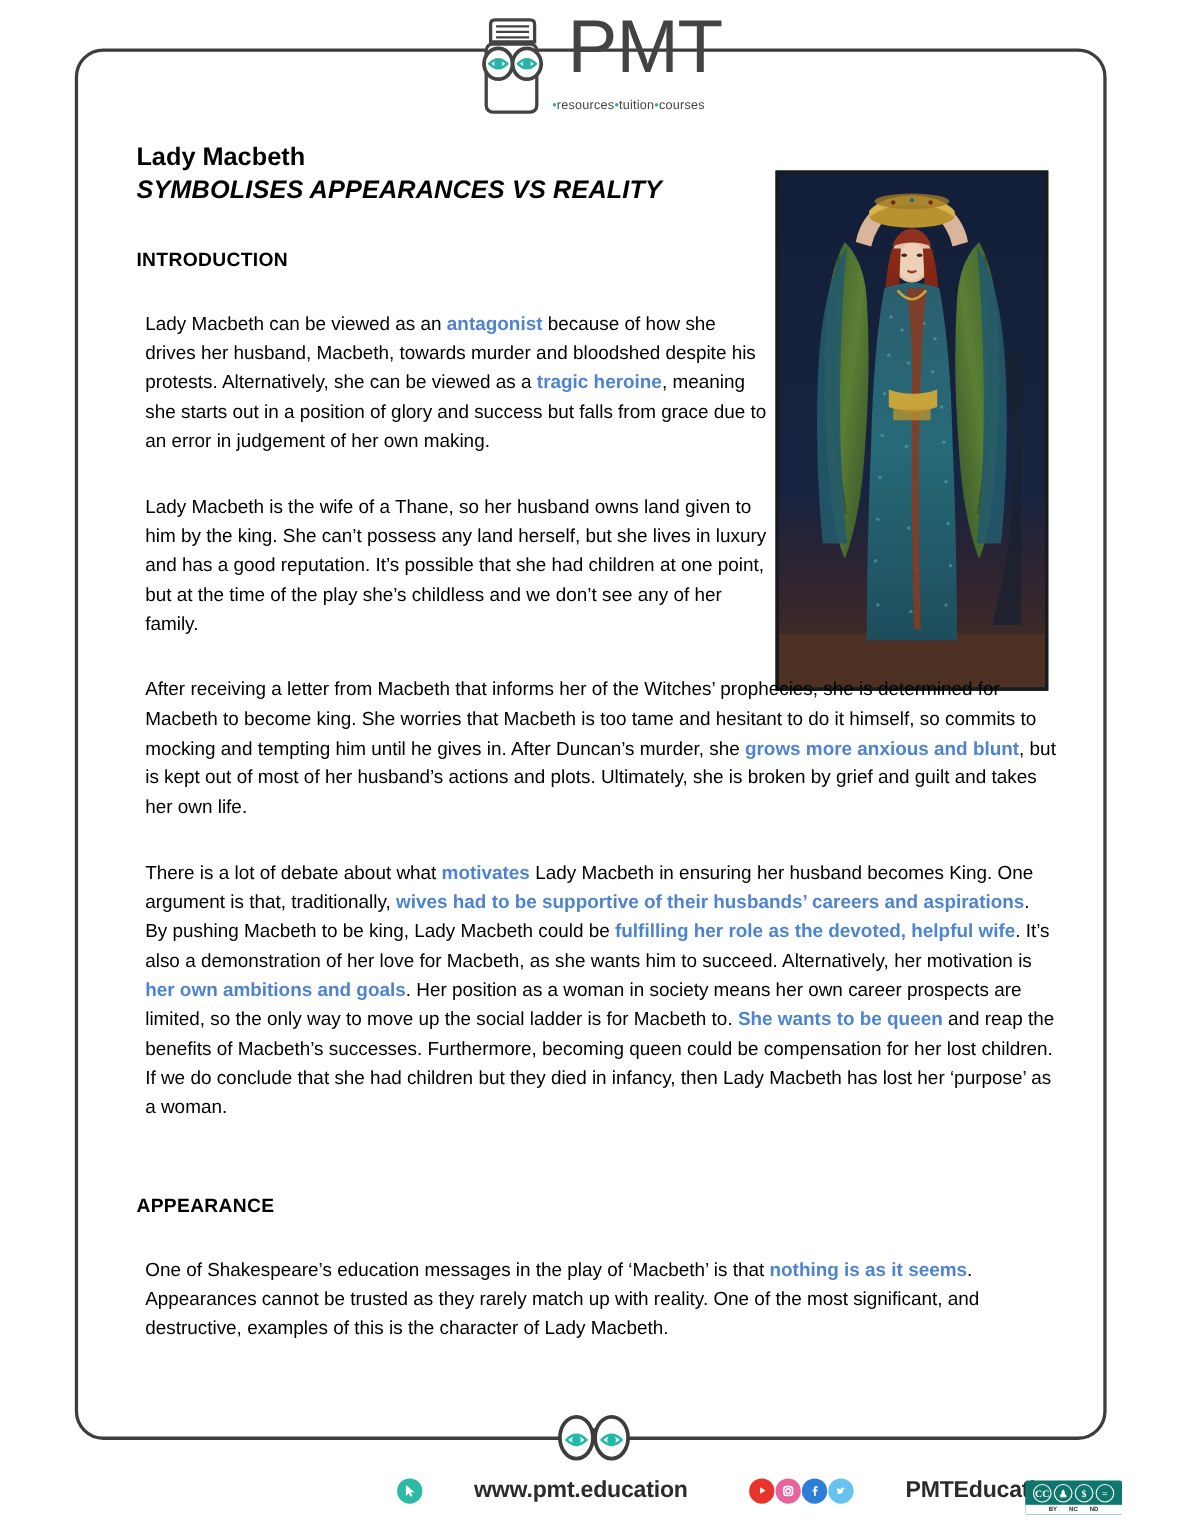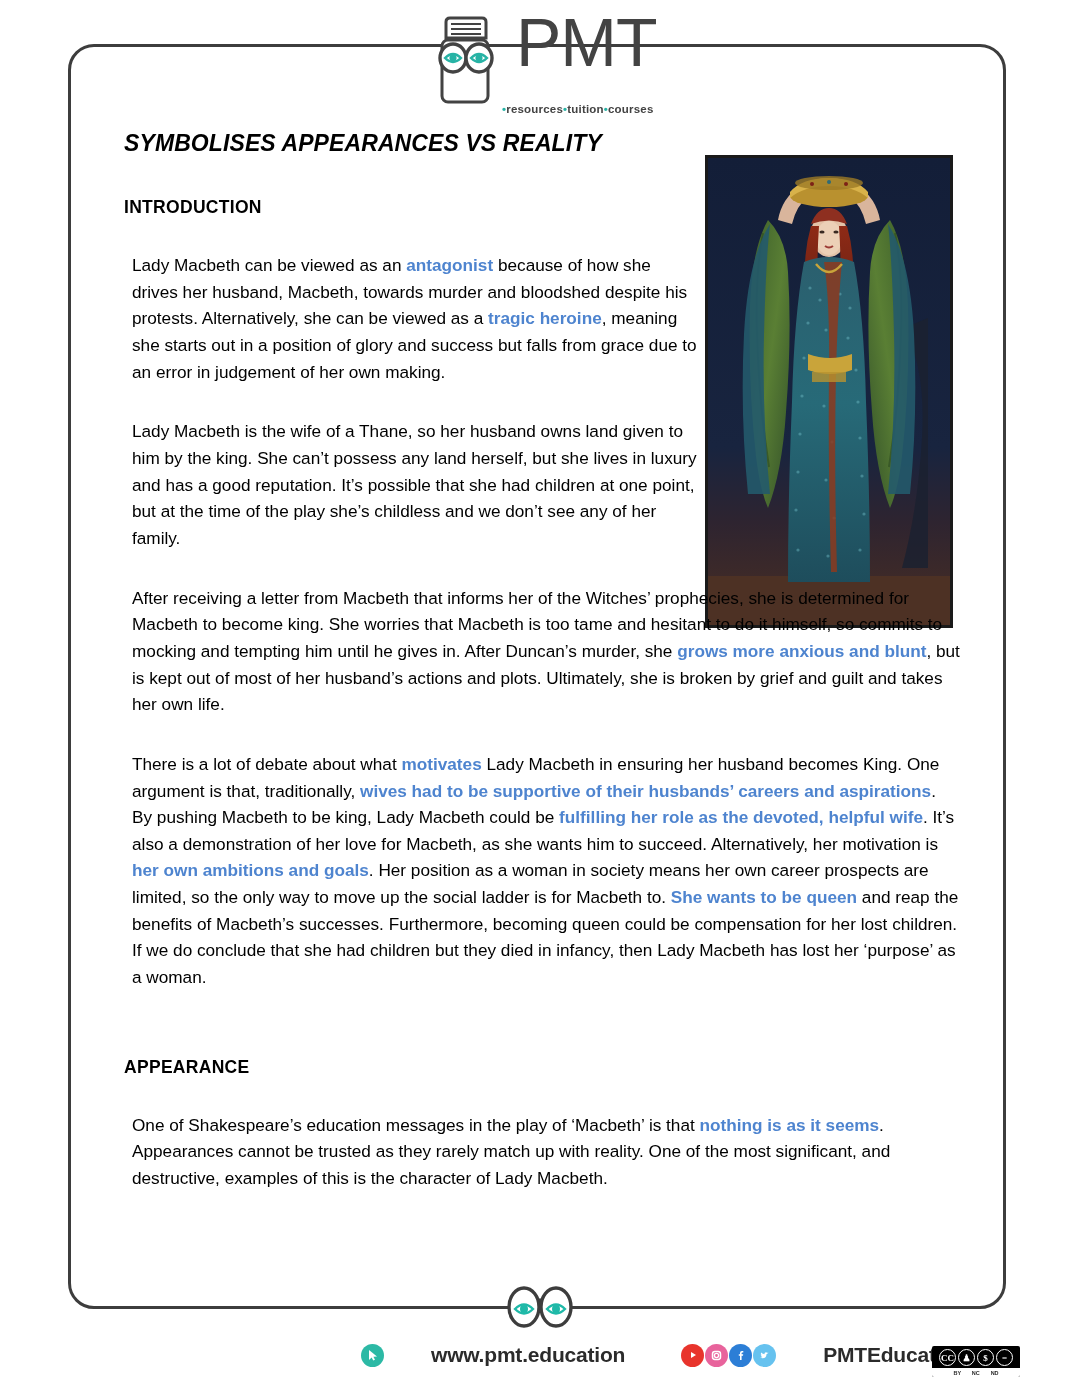--- a/index.html
+++ b/index.html
@@ -60,25 +60,24 @@
     letter-spacing: -1px;
     color: #434343;
     line-height: 1;
     font-family: "Liberation Sans", sans-serif;
   }
   #logo-tagline {
     position: absolute;
     left: 78px;
     top: 80px;
     font-size: 11.5px;
-    font-weight: bold;
+    font-weight: normal;
     color: #434343;
     letter-spacing: 0.2px;
     white-space: nowrap;
-    margin-top: 13px;
   }
   #logo-tagline .dot { color: #27b3a5; }
 
   
   #doc {
     position: absolute;
     left: 124px;
     top: 128px;
     width: 828px;
   }
@@ -189,21 +188,21 @@
     width: 23px; height: 23px; border-radius: 50%;
     background: #2cb9a5;
     display: flex; align-items: center; justify-content: center;
   }
   #cc-badge {
     position: absolute;
     left: 932px;
     top: 1346px;
     width: 88px;
     height: 31px;
-    background: #000000;
+    background: #0f766e;
     display: flex;
     flex-direction: column;
     border-radius: 2px;
     overflow: hidden;
   }
   #cc-badge .cc-top {
     flex: 1;
     display: flex;
     align-items: center;
     justify-content: center;
@@ -374,20 +373,21 @@
 
     <path d="M100 196 q22 8 44 0 l0 16 q-22 8 -44 0 Z" fill="#c9a43a"></path>
     <path d="M104 214 l34 0 l0 10 l-34 0 Z" fill="#b8922f" opacity="0.8"></path>
 
     <path d="M108 106 q13 16 26 0" fill="none" stroke="#c9a43a" stroke-width="2.4"></path>
   </svg>
 </div>
 
 <div id="doc">
 
+  <h1 id="title">Lady Macbeth</h1>
   <h2 id="subtitle">SYMBOLISES APPEARANCES VS REALITY</h2>
 
   <div class="spacer-lg"></div>
 
   <h3 class="section-heading">INTRODUCTION</h3>
 
   <div class="spacer-md"></div>
 
   <p class="body-text col-narrow"><span>Lady Macbeth can be viewed as an </span><span class="kw">antagonist</span><span> because of how she drives her husband, Macbeth, towards murder and bloodshed despite his protests. Alternatively, she can be viewed as a </span><span class="kw">tragic heroine</span><span>, meaning she starts out in a position of glory and success but falls from grace due to an error in judgement of her own making.</span></p>
 

